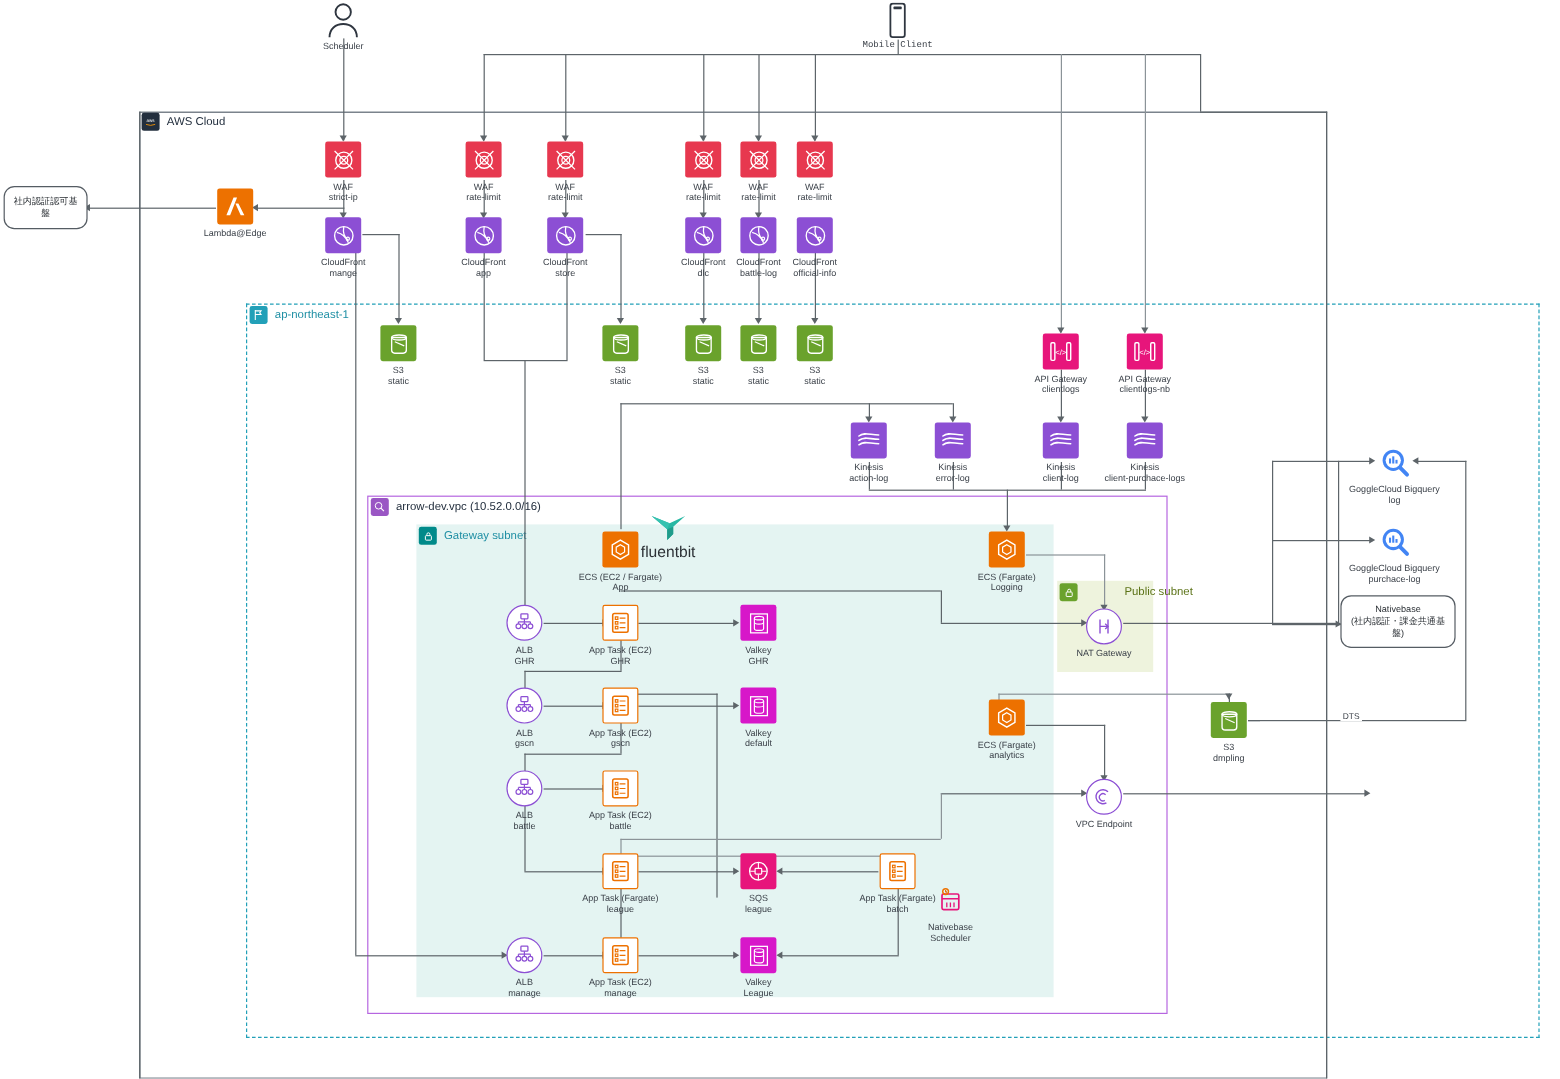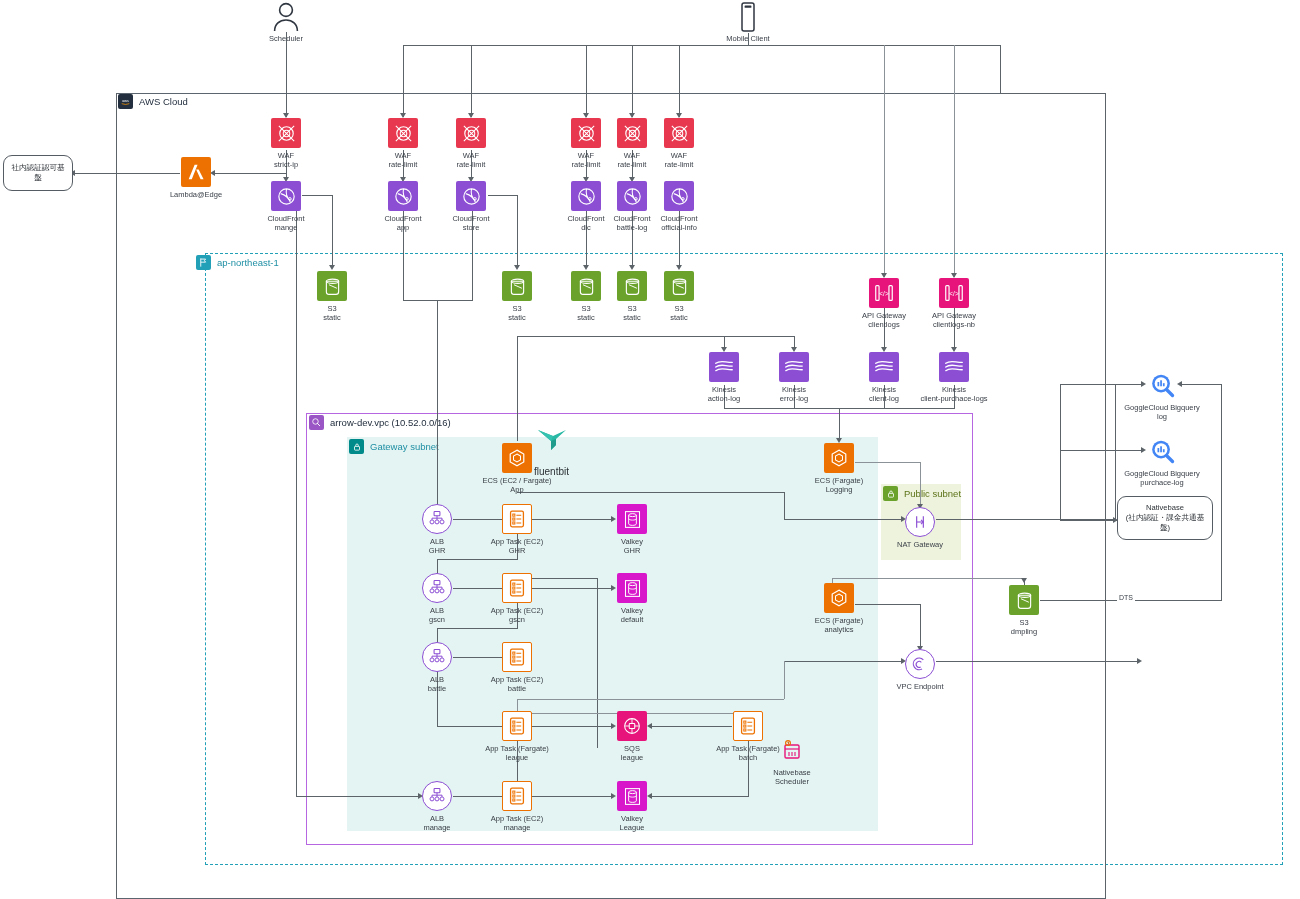--- a/index.html
+++ b/index.html
@@ -24,21 +24,21 @@
   .grp-public   { border: none; background: #eef3dd; }
 
   .grp-label {
     position: absolute;
     display: flex; align-items: center; gap: 6px;
     font-size: 9.5px; white-space: nowrap;
     line-height: 1;
   }
   .grp-label .ltxt { color: #232f3e; }
   .grp-label.cyan .ltxt  { color: #1f8fa4; }
-  .grp-label.green .ltxt { color: #5c7318; }
+  .grp-label.green .ltxt { color: #5c7318; margin-left: 33px; }
   .grp-label.purple .ltxt{ color: #232f3e; }
 
   .badge { width: 15px; height: 15px; border-radius: 2px;
            display: flex; align-items: center; justify-content: center; flex: none; }
   .badge svg { display:block; }
   .badge-aws    { background: #232f3e; }
   .badge-region { background: #22a0b8; }
   .badge-vpc    { background: #9a56c4; }
   .badge-lock-t { background: #008a8a; }
   .badge-lock-g { background: #6aa22c; }
@@ -97,21 +97,21 @@
   .arw.r { border-top:3.2px solid transparent; border-bottom:3.2px solid transparent;
            border-left:5px solid #5d6469; }
   .arw.l { border-top:3.2px solid transparent; border-bottom:3.2px solid transparent;
            border-right:5px solid #5d6469; }
 
   .edge-lbl { position:absolute; font-size:7px; color:#3b4149; background:#fff;
               padding:0 2px; }
 
   
   .fluent { position:absolute; display:flex; flex-direction:column; align-items:center; }
-  .fluent .fl-lbl { font-size:10px; color:#2c3136; margin-top:14px; }
+  .fluent .fl-lbl { font-size:13px; color:#2c3136; margin-top:0; }
 
   
   .tidb { position:absolute; display:flex; align-items:center; gap:5px; }
   .tidb .tdtxt { display:flex; flex-direction:column; line-height:1; }
   .tidb .tdmain { font-size:30px; font-weight:bold; color:#111; letter-spacing:-0.5px; }
   .tidb .tdsub  { font-size:8.2px; color:#111; margin-top:3px; text-align:right;}
 </style>
 </head>
 <body>
 
@@ -122,21 +122,21 @@
     <span class="badge badge-aws">
       <svg width="13" height="13" viewBox="0 0 24 24">
           <text x="12" y="13" font-size="7" fill="#fff" text-anchor="middle" font-family="Liberation Sans, sans-serif">aws</text>
           <path d="M5 16 q7 3 14 0" stroke="#ff9900" stroke-width="1.3" fill="none"></path>
         </svg>
     </span>
     <span class="ltxt">AWS Cloud</span>
   </div>
 
   <div class="grp grp-region" style="left:205px; top:253px; width:1078px; height:612px;"></div>
-  <div class="grp-label cyan" style="left:196px; top:255px;">
+  <div class="grp-label cyan" style="left:208px; top:255px;">
     <span class="badge badge-region">
       <svg width="11" height="11" viewBox="0 0 16 16">
           <path d="M4 2v12M4 3h7l-1.6 2.2L11 7.5H4" fill="none" stroke="#fff" stroke-width="1.3"></path>
         </svg>
     </span>
     <span class="ltxt">ap-northeast-1</span>
   </div>
 
   <div class="grp grp-vpc" style="left:306px; top:413px; width:667px; height:432px;"></div>
   <div class="grp-label purple" style="left:309px; top:415px;">
@@ -350,21 +350,21 @@
   <div class="arw l" style="left:647px; top:793px;"></div>
 
   <div class="glyph" style="left:286px; top:2px;">
     <svg width="28" height="30" viewBox="0 0 28 30">
       <circle cx="14" cy="8" r="6.4" fill="none" stroke="#2f3640" stroke-width="1.6"></circle>
       <path d="M2.6 29c0-7 5.1-11 11.4-11s11.4 4 11.4 11" fill="none" stroke="#2f3640" stroke-width="1.6"></path>
     </svg>
     <span class="lbl">Scheduler</span>
   </div>
 
-  <div class="glyph" style="left:748px; top:2px;">
+  <div class="glyph" style="left:748px; top:2px;font-family:Liberation Mono, monospace;">
     <svg width="16" height="30" viewBox="0 0 16 30">
       <rect x="2" y="1" width="12" height="28" rx="2" fill="none" stroke="#2f3640" stroke-width="1.5"></rect>
       <rect x="4.6" y="3.4" width="6.8" height="2.4" rx="0.6" fill="#2f3640"></rect>
     </svg>
     <span class="lbl">Mobile Client</span>
   </div>
 
   <div class="extbox" style="left:3px; top:155px; width:70px; height:36px;">
     <span>社内認証認可基盤</span>
   </div>

